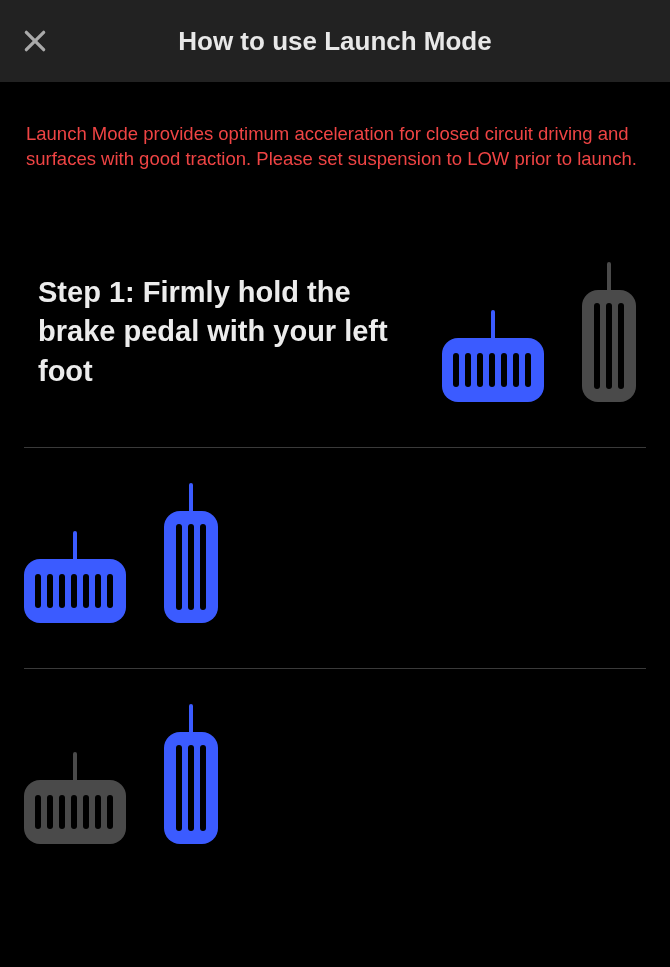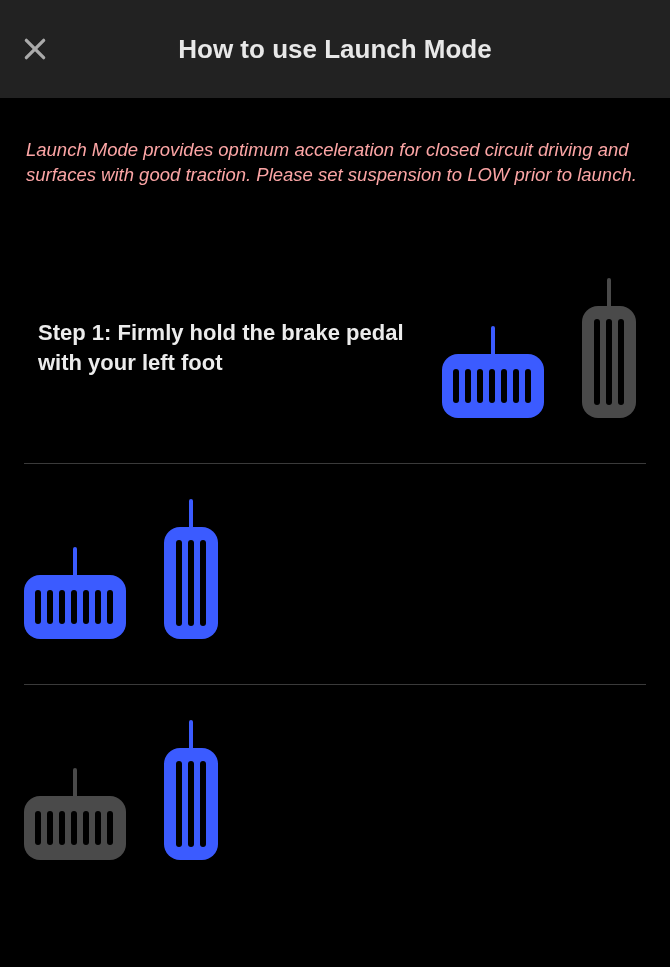--- a/index.html
+++ b/index.html
@@ -10,21 +10,21 @@
     body {
       width: 670px;
       height: 967px;
       background: #000;
       font-family: -apple-system, BlinkMacSystemFont, "Segoe UI", Helvetica, Arial, sans-serif;
       color: #fff;
       overflow: hidden;
     }
     .header {
       background: #222222;
-      height: 98px;
+      height: 82px;
       display: flex;
       align-items: center;
       padding: 0 32px;
       position: relative;
     }
     .close-btn {
       position: absolute;
       left: 22px;
       width: 26px;
       height: 26px;
@@ -41,41 +41,40 @@
       flex: 1;
       text-align: center;
       font-size: 26px;
       font-weight: 600;
       color: #e8e8e8;
     }
     .content {
       padding: 0 24px;
     }
     .intro-text {
-      color: #fca5a5;
+      color: #ef4444;
       font-size: 18.5px;
       line-height: 1.35;
       padding: 40px 2px 0 2px;
       font-weight: 500;
-      font-style: italic;
     }
     .steps-container {
       margin-top: 55px;
     }
     .step {
       display: flex;
       align-items: center;
       padding: 35px 0 45px 0;
     }
     .step:not(:last-child) {
       border-bottom: 1px solid #3a3a3a;
     }
     .step-text {
       flex: 1;
-      font-size: 22px;
+      font-size: 29px;
       font-weight: 700;
       line-height: 1.35;
       color: #ececec;
       padding-right: 30px;
       padding-left: 14px;
     }
     .pedals {
       display: flex;
       align-items: flex-end;
       gap: 38px;

